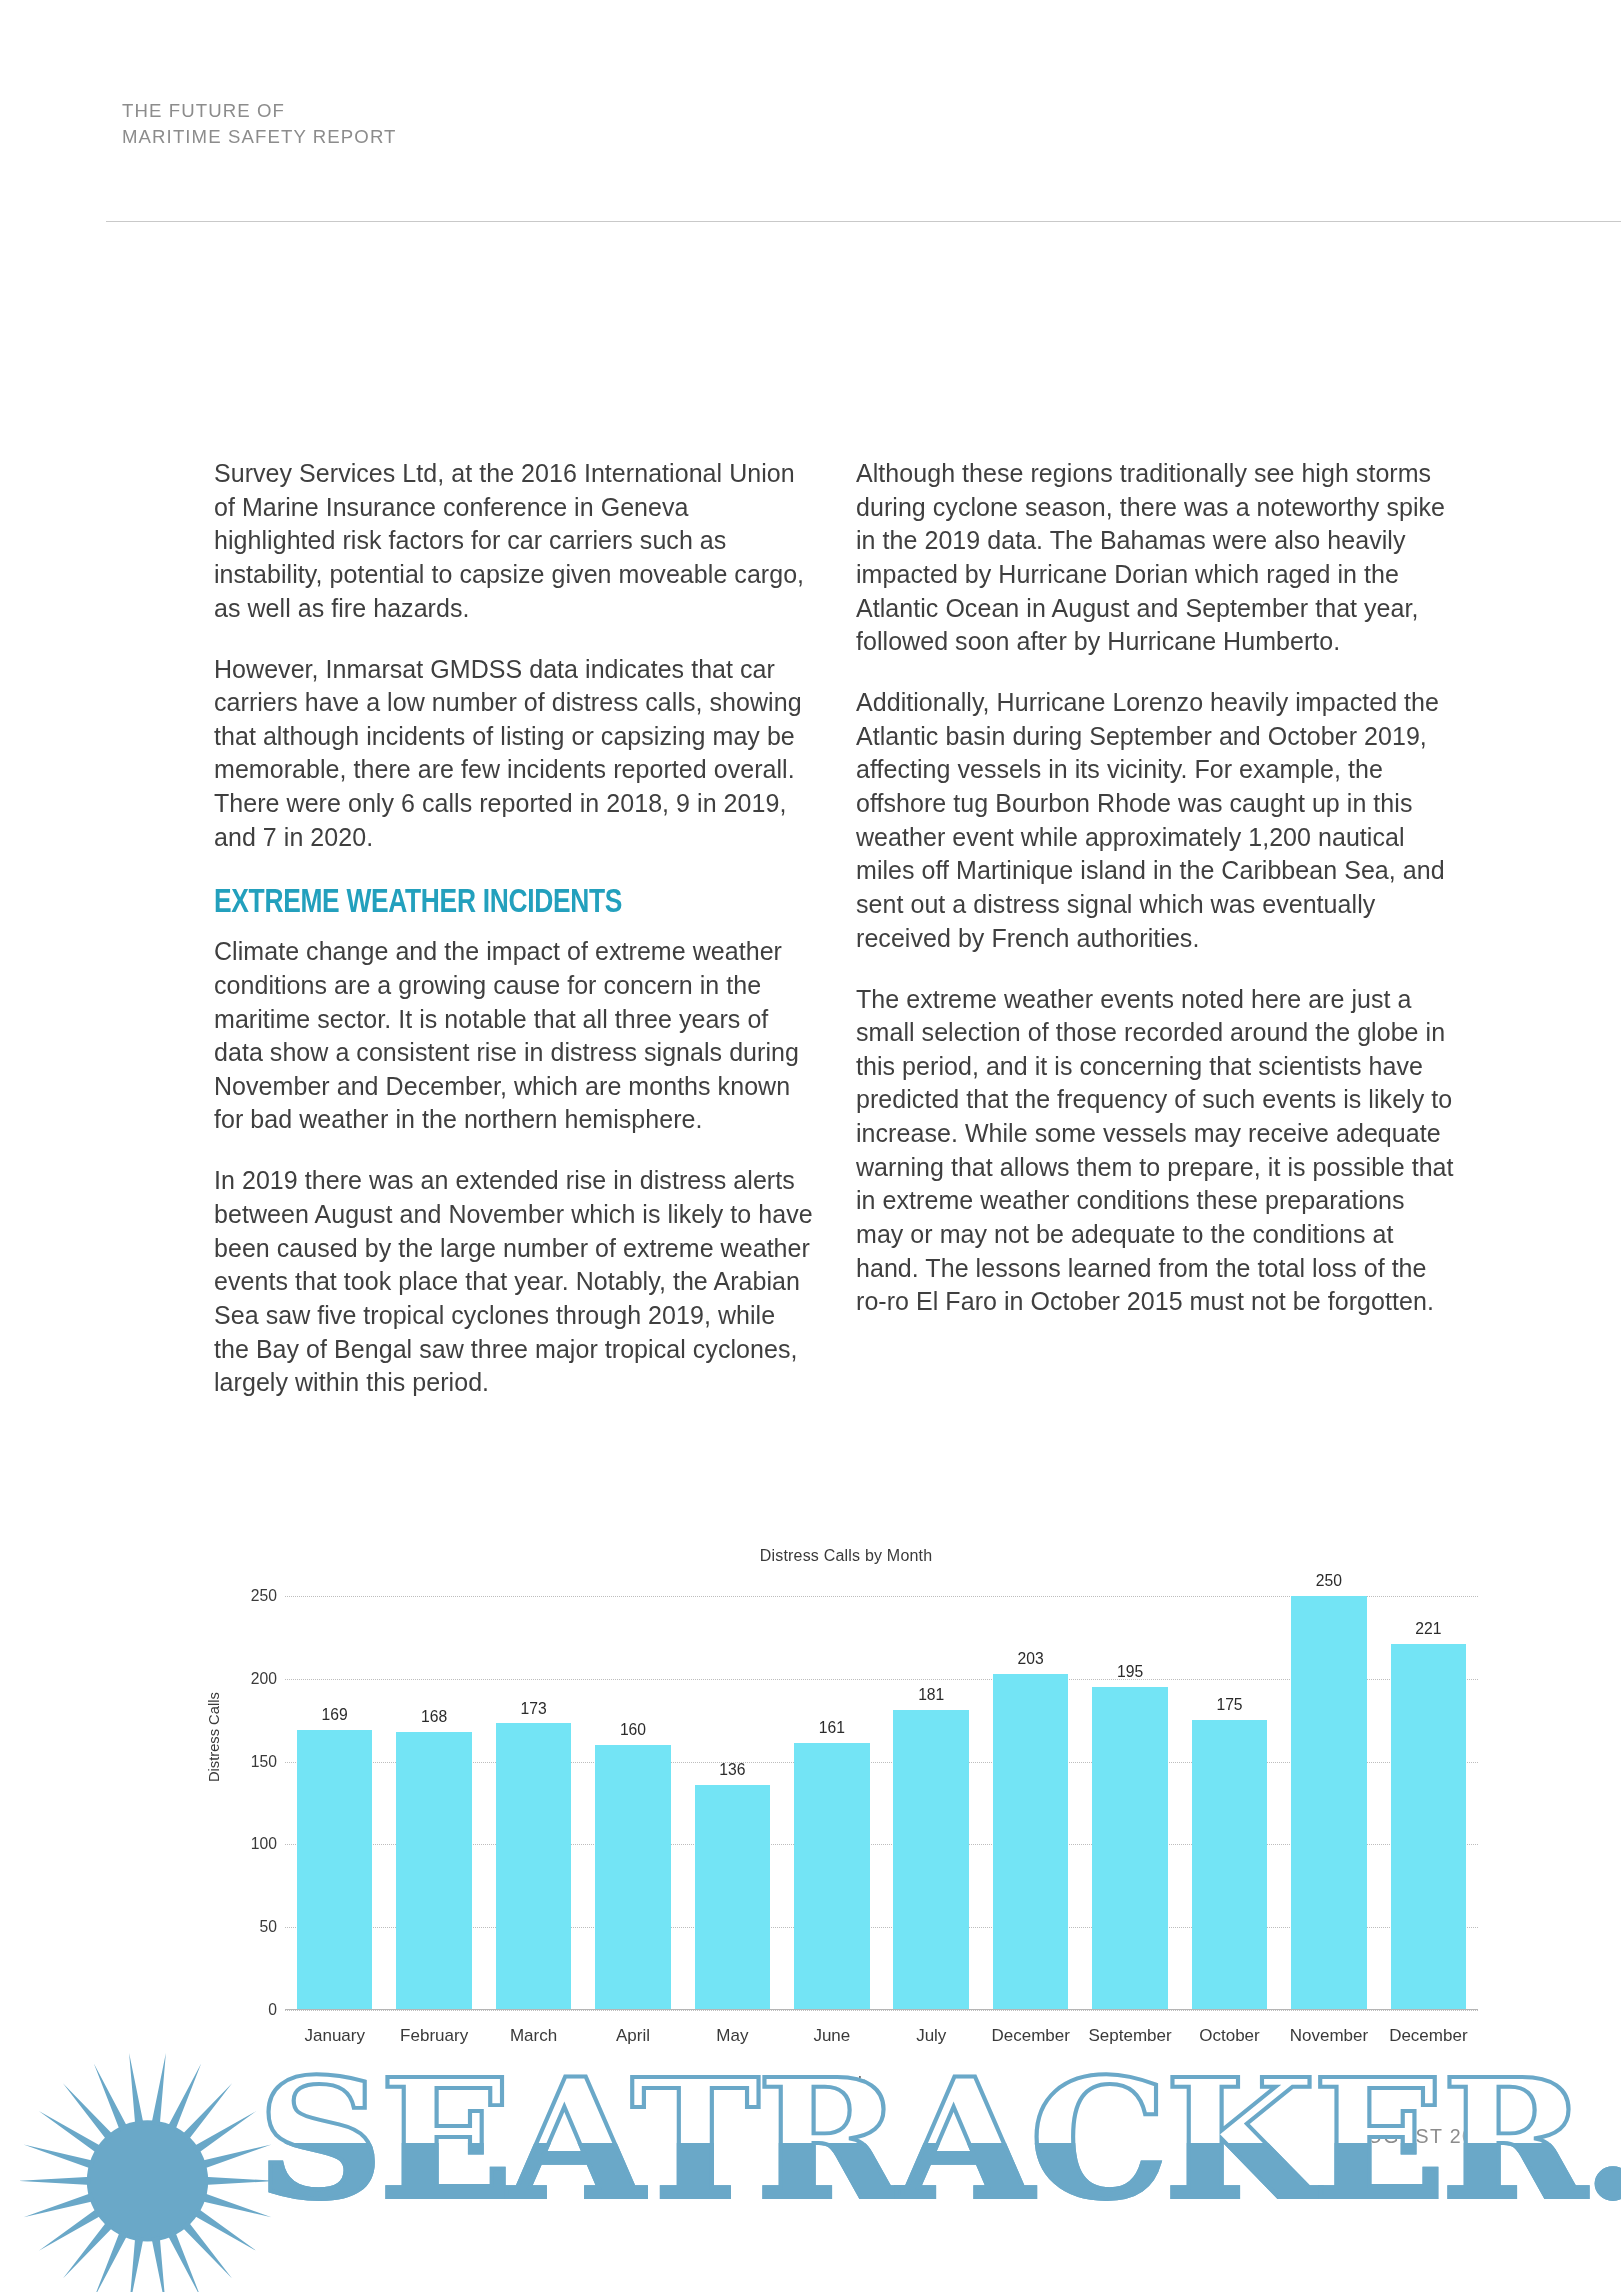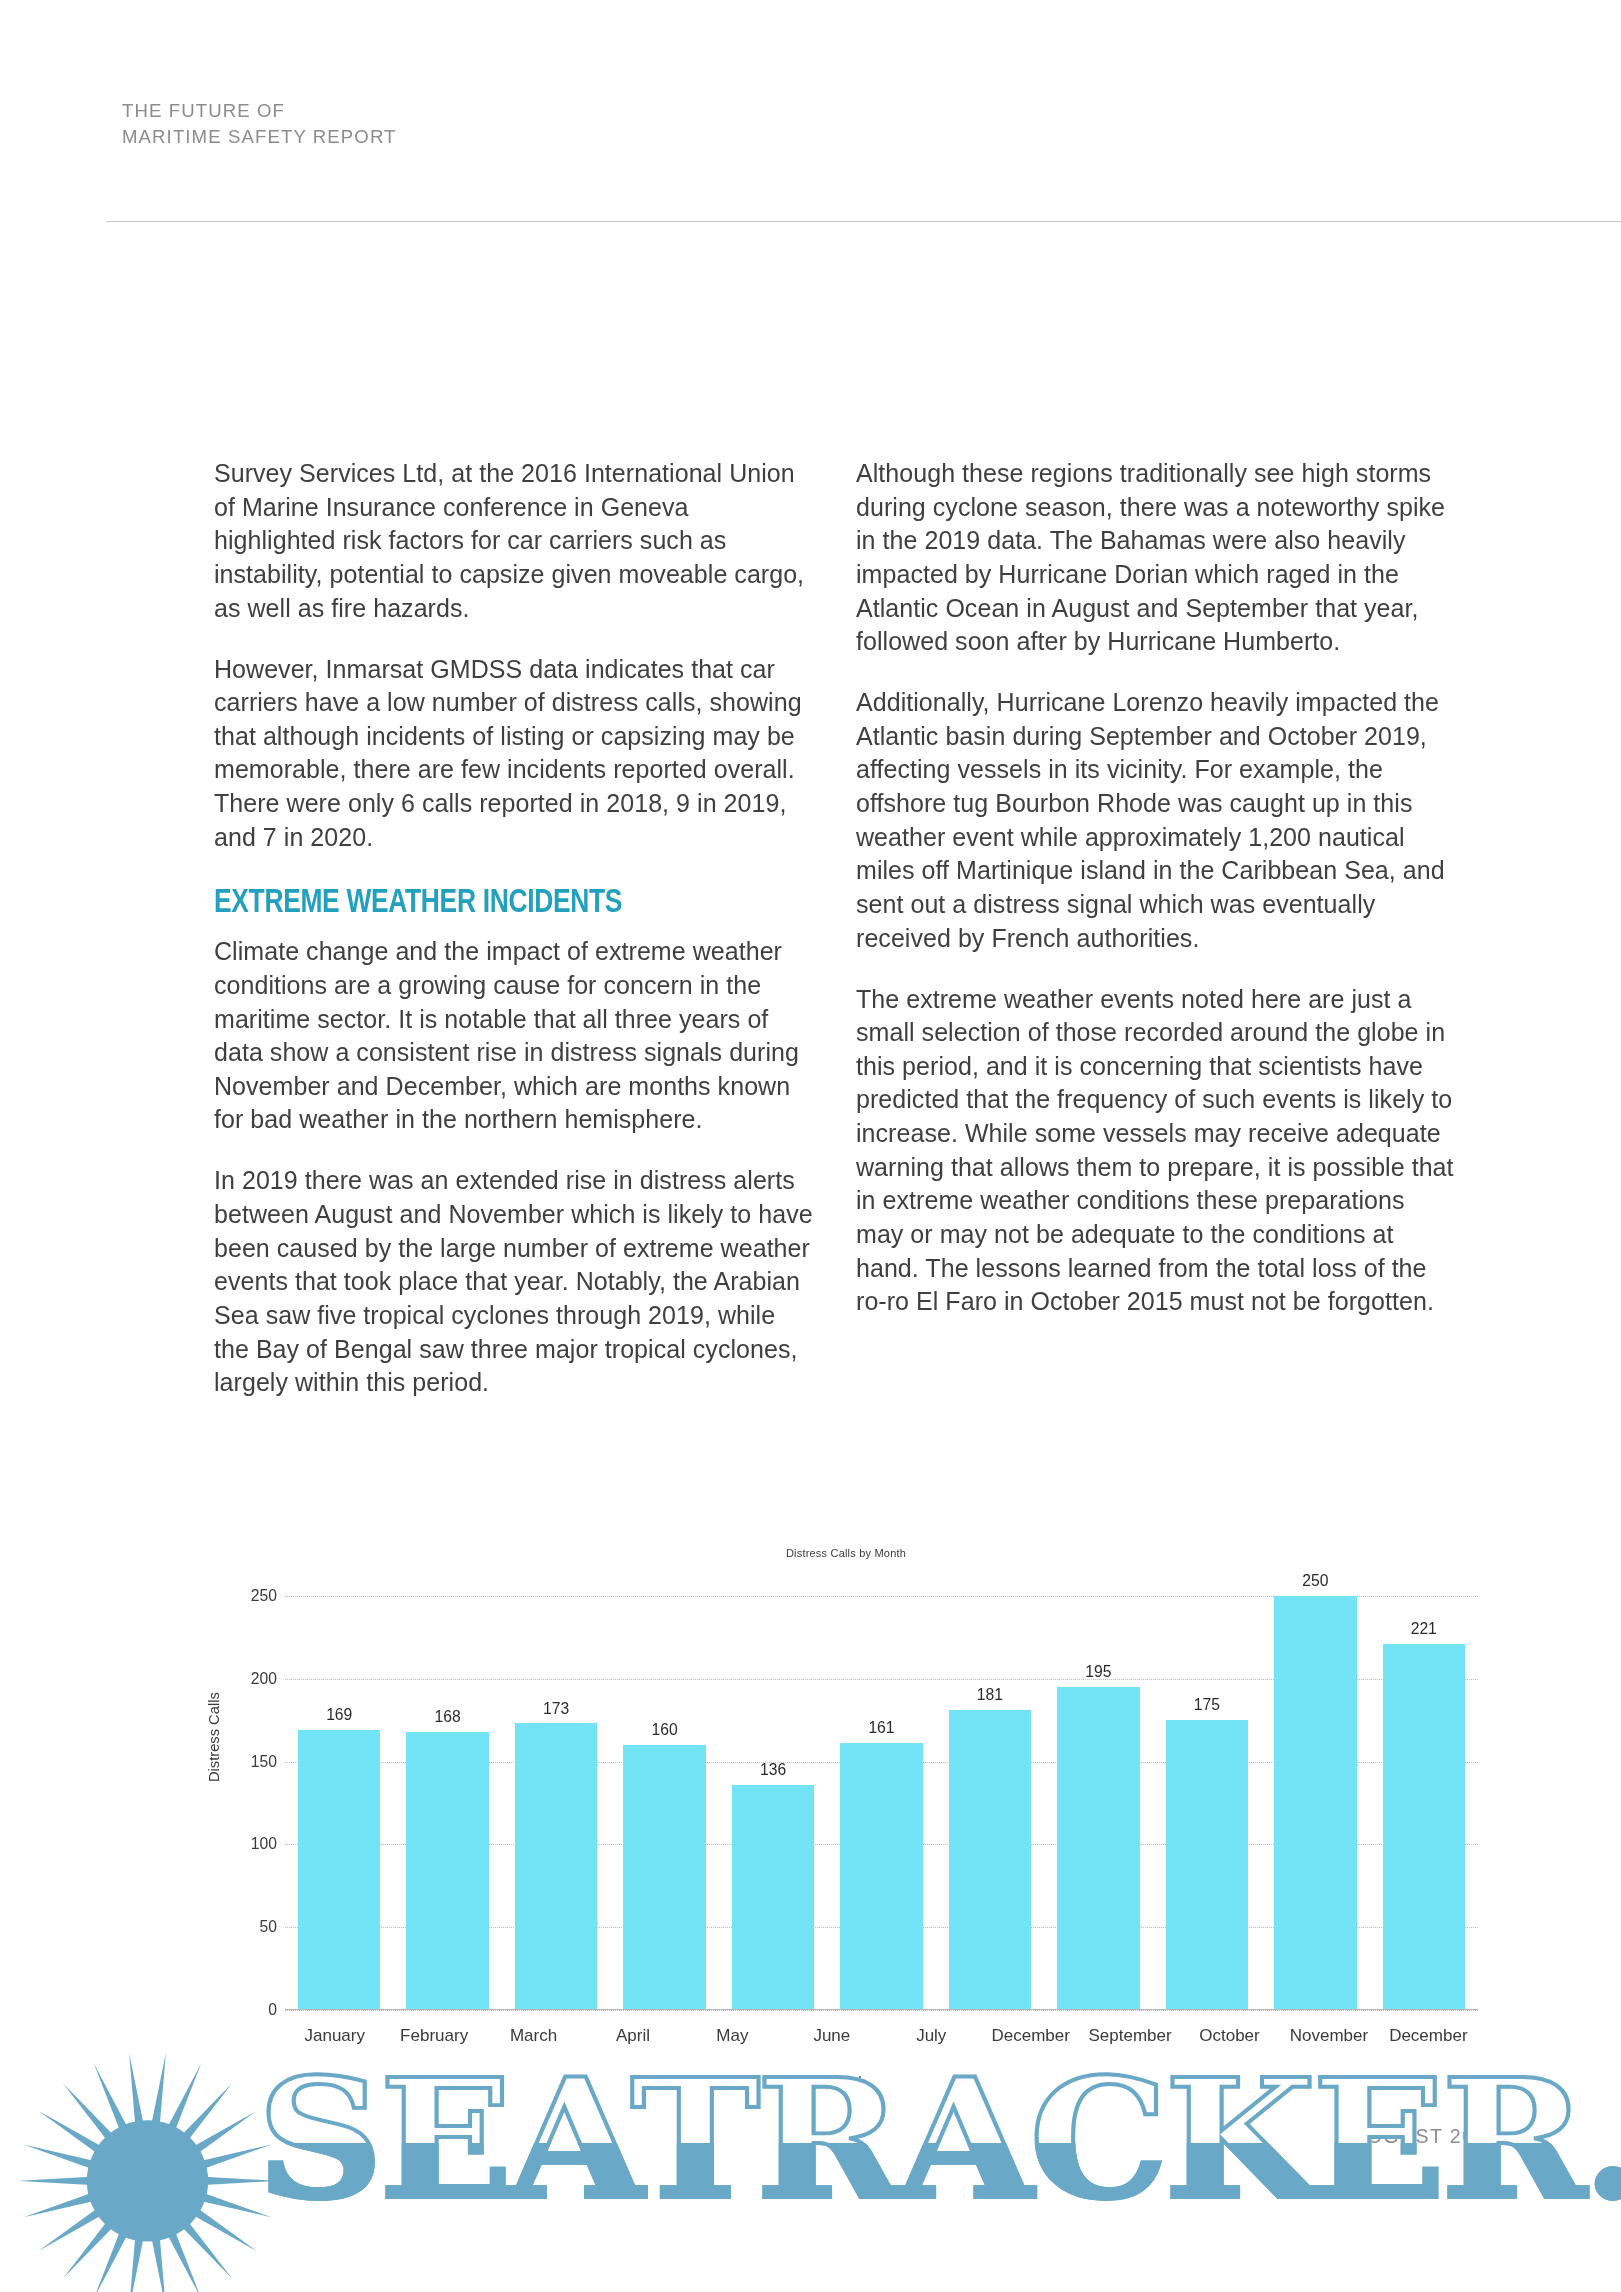--- a/index.html
+++ b/index.html
@@ -77,21 +77,21 @@
     top: 1547px;
     width: 1264px;
     height: 549px;
   }
   .chart-title {
     position: absolute;
     left: 0;
     top: 0;
     width: 100%;
     text-align: center;
-    font-size: 11px;
+    font-size: 16px;
     font-weight: 300;
     color: #3a3a3a;
     letter-spacing: 0.2px;
   }
   .ylabel {
     position: absolute;
     left: -7.8px;
     top: 235px;
     font-size: 14.7px;
     font-weight: 300;
@@ -311,20 +311,24 @@
           </div>
           <div class="bar-slot">
             <div class="bar-val" style="bottom: calc(61.4504% + 5.9px);">161</div>
             <div class="bar-rect" style="height: 61.4504%; background: rgb(115, 228, 245);"></div>
           </div>
           <div class="bar-slot">
             <div class="bar-val" style="bottom: calc(69.084% + 5.9px);">181</div>
             <div class="bar-rect" style="height: 69.084%; background: rgb(115, 228, 245);"></div>
           </div>
           <div class="bar-slot">
+            <div class="bar-val" style="bottom: calc(77.4809% + 5.9px);">203</div>
+            <div class="bar-rect" style="height: 77.4809%; background: rgb(115, 228, 245);"></div>
+          </div>
+          <div class="bar-slot">
             <div class="bar-val" style="bottom: calc(74.4275% + 5.9px);">195</div>
             <div class="bar-rect" style="height: 74.4275%; background: rgb(115, 228, 245);"></div>
           </div>
           <div class="bar-slot">
             <div class="bar-val" style="bottom: calc(66.7939% + 5.9px);">175</div>
             <div class="bar-rect" style="height: 66.7939%; background: rgb(115, 228, 245);"></div>
           </div>
           <div class="bar-slot">
             <div class="bar-val" style="bottom: calc(95.4198% + 5.9px);">250</div>
             <div class="bar-rect" style="height: 95.4198%; background: rgb(115, 228, 245);"></div>

